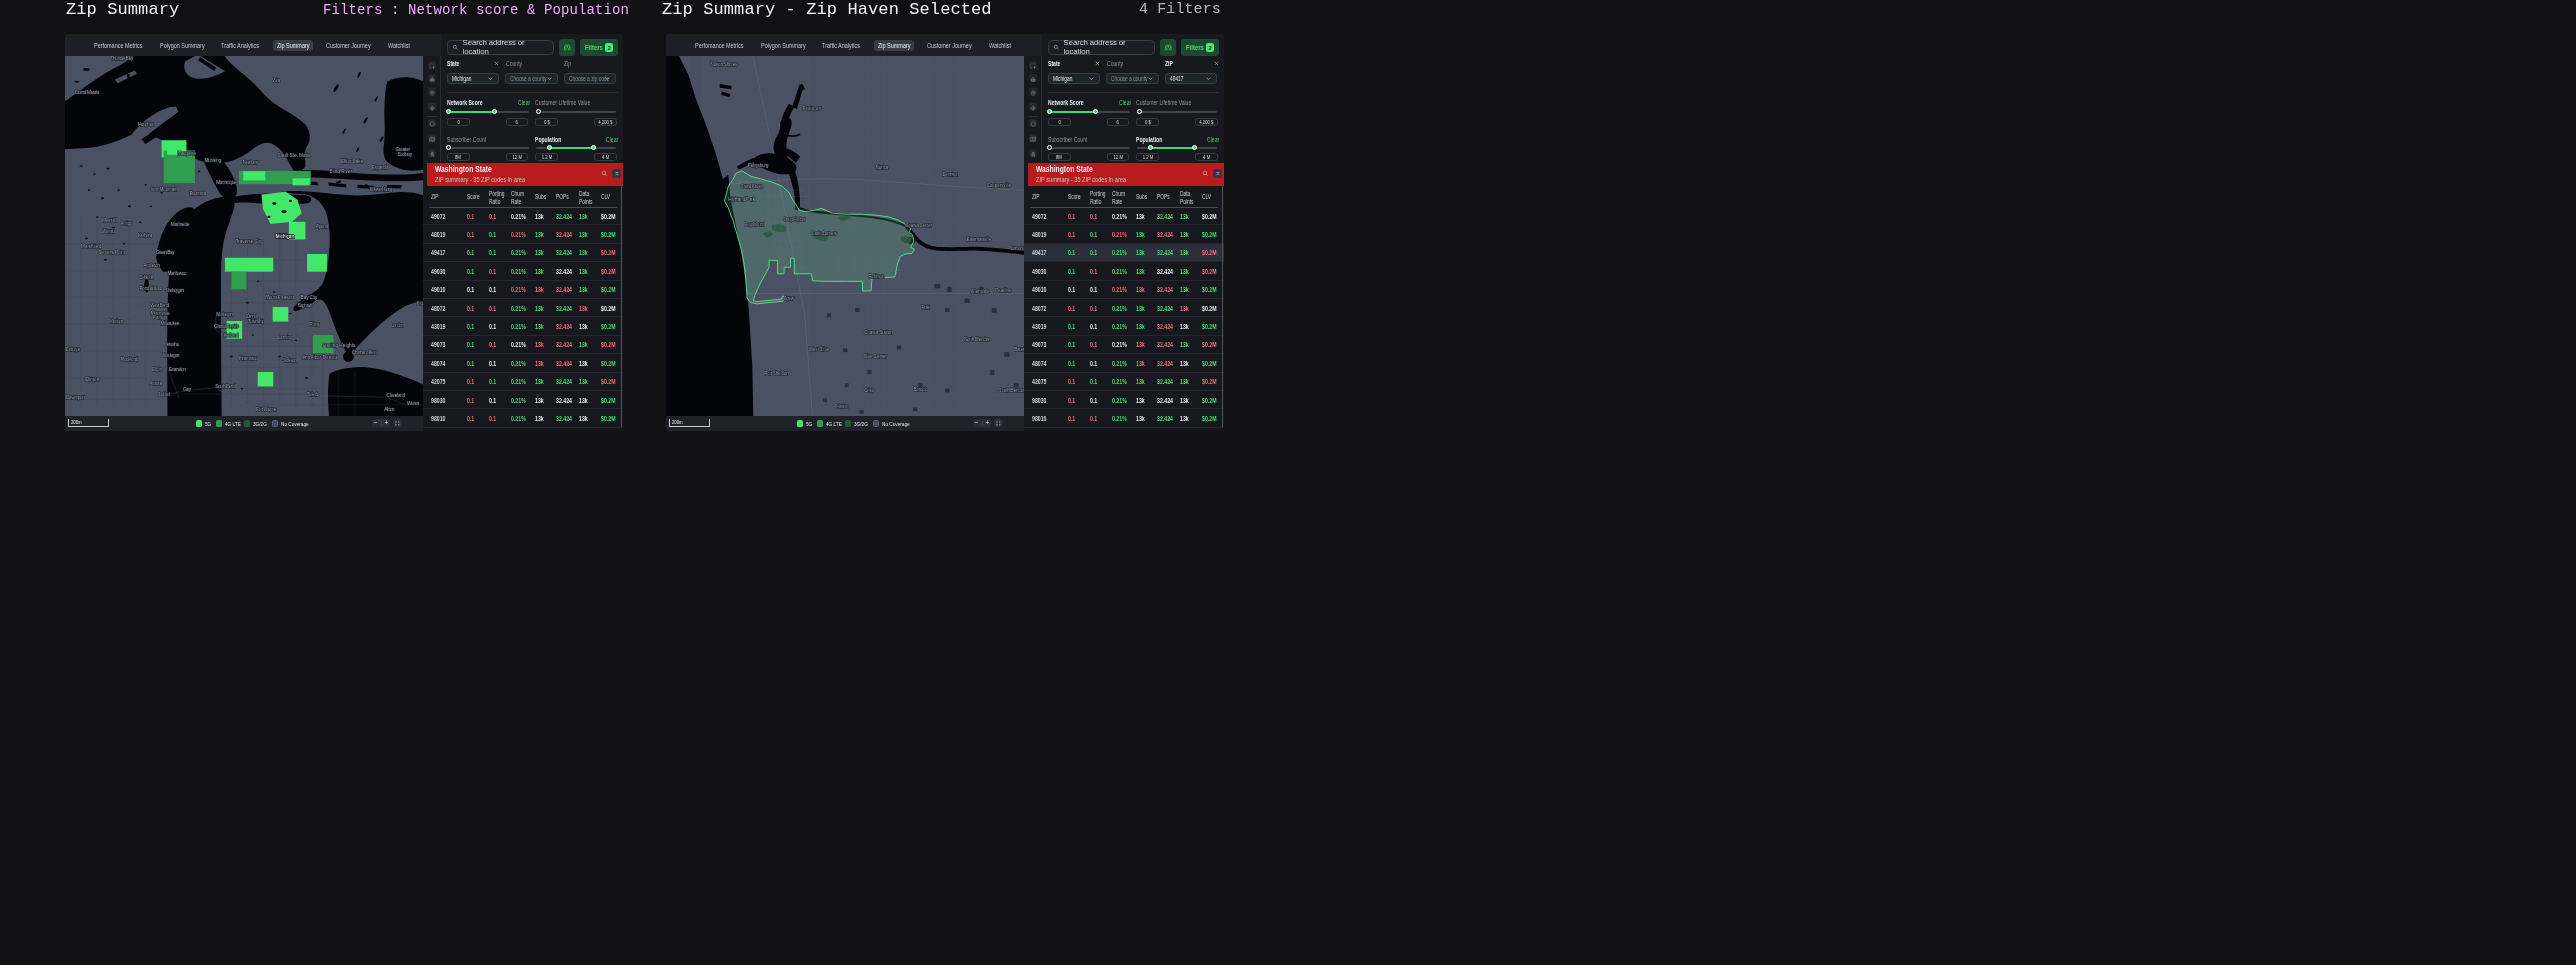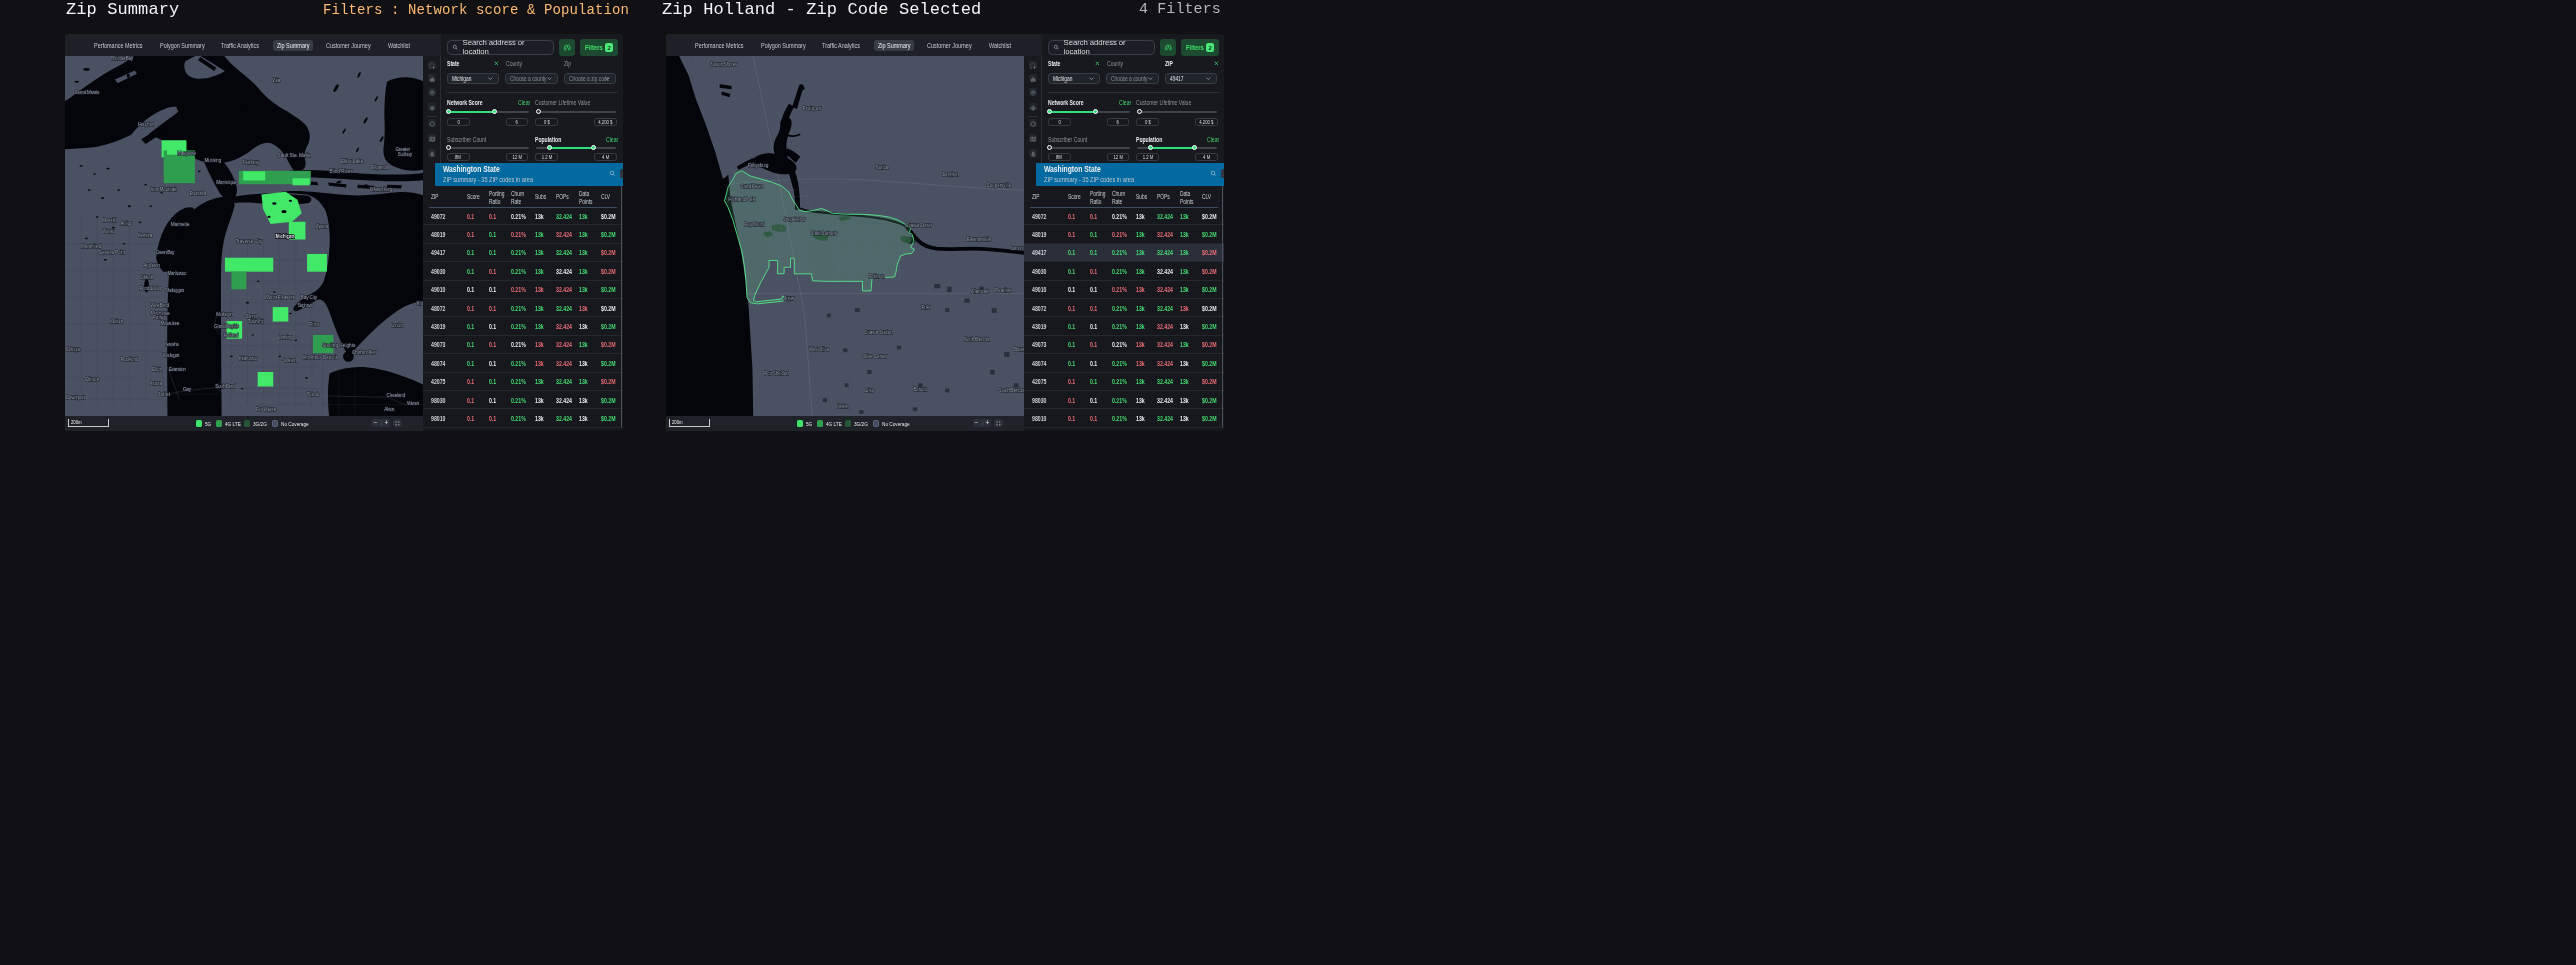--- a/index.html
+++ b/index.html
@@ -1,19 +1,19 @@
 <!DOCTYPE html>
 <html style="font-size:8.6px"><head><meta charset="utf-8"><style>
 *{margin:0;padding:0;box-sizing:border-box}
 html,body{width:1288px;height:483px;background:#111114;font-family:"Liberation Sans",sans-serif;overflow:hidden}
 .cx{display:inline-block;transform:scaleX(0.76);transform-origin:0 50%;white-space:nowrap}
 .cxc{display:inline-block;transform:scaleX(0.76);transform-origin:50% 50%;white-space:nowrap}
 .tt{position:absolute;font-family:"Liberation Mono",monospace;white-space:nowrap;letter-spacing:0.1px}
 #t1{left:66px;top:0px;font-size:17px;color:#f3f4f5}
-#t2{left:323px;top:1.6px;font-size:14px;color:#fdba74}
+#t2{left:323px;top:1.6px;font-size:14px;color:#f0abfc}
 #t3{left:662px;top:0px;font-size:17px;color:#f3f4f5}
 #t4{left:1139px;top:1.1px;font-size:15px;color:#b5b8bb}
 .panel{position:absolute;top:34px;width:558px;height:397px;background:#17191e;border-radius:2.7px;overflow:hidden}
 .tabs{position:absolute;left:0;top:0;width:376px;height:22px;background:#1d2026;z-index:5}
 .tab{position:absolute;top:50%;transform:translateY(-50%) scaleX(0.76);transform-origin:0 50%;font-size:7.2px;color:#c6cad0;white-space:nowrap}
 .pill{position:absolute;left:208px;top:5.5px;width:40px;height:11px;background:#383d45;border-radius:2.7px}
 .pill .tab{color:#f0f2f4;top:50%}
 .map{position:absolute;left:0;top:22px;width:358px;height:375px}
 .mlab text{font-size:9px;fill:#9aa3b1;paint-order:stroke;stroke:#161922;stroke-width:1.6px;font-family:"Liberation Sans",sans-serif;lengthAdjust:spacingAndGlyphs}
 .mmich{font-size:10.5px;fill:#e3e7ec;letter-spacing:3px;font-weight:bold;paint-order:stroke;stroke:#11131a;stroke-width:2.5px}
@@ -43,21 +43,21 @@
 .slab{position:absolute;font-size:6.7px;color:#8e949c;white-space:nowrap}
 .slab.w{color:#e9ebee;font-weight:bold}
 .clear{position:absolute;font-size:6.7px;color:#3fd56d}
 .track{position:absolute;height:1.6px;background:#3e434c;border-radius:1.1px}
 .trackon{position:absolute;height:1.6px;background:#2fe07c;border-radius:1.1px}
 .hg,.hw{position:absolute;width:5.1px;height:5.1px;border-radius:50%;border:0.9px solid #fff;z-index:2}
 .hg{background:#2fe07c}
 .hw{background:#2e333d}
 .mbox{position:absolute;height:8.3px;border:0.5px solid #373c44;border-radius:2.7px;font-size:5.6px;color:#dcdfe2;display:flex;align-items:center;justify-content:center}
 .wtable{position:absolute;left:358px;top:129px;width:200px;height:268px;background:#16181d}
-.thead{position:absolute;left:12px;top:0;width:100%;height:23px;background:#0369a1}
+.thead{position:absolute;left:4px;top:0;width:100%;height:23px;background:#b91c1c}
 .ttl{position:absolute;left:7.8px;top:1.1px;font-size:8.9px;font-weight:bold;color:#eef0f2}
 .tsub{position:absolute;left:7.8px;top:12px;font-size:7.4px;color:#c3c7cc}
 .tsearch{position:absolute;left:174px;top:7.2px;width:6.7px;height:6.7px;stroke:#dfe1e4;stroke-width:1.8}
 .tcol{position:absolute;left:185px;top:6.4px;width:9.3px;height:9px;background:#32363e;border-radius:2.1px;display:flex;align-items:center;justify-content:center}
 .tcol svg{width:5.9px;height:5.9px;stroke:#e8eaec;stroke-width:1.8}
 .thr{position:absolute;left:0;top:24.4px;height:20px;width:100%;font-size:6.4px;color:#ccd1d7;line-height:1.12}
 .thr span{position:absolute;top:50%;transform:translateY(-50%) scaleX(0.76);transform-origin:0 50%}
 .hline{position:absolute;left:5.9px;top:44px;width:188px;border-top:0.5px solid #3c4b63}
 .tbody{position:absolute;left:0;top:44px;width:100%}
 .trow{position:relative;height:18.4px;border-bottom:0.5px solid #24272e;font-size:6.7px;font-weight:bold}
@@ -75,21 +75,21 @@
 .leg span{font-size:6.2px;color:#e8eaed}
 .zbtns{position:absolute;left:307px;top:3.2px;width:18px;height:8px;background:#2a2e36;border-radius:2.1px;display:flex;align-items:center;justify-content:space-around;color:#e8eaed;font-size:6.4px}
 .zbd{width:0.5px;height:4.8px;background:#3a3f48}
 .zb{line-height:1}
 .fsb{position:absolute;left:328px;top:3.2px;width:9px;height:8px;background:#2a2e36;border-radius:2.1px;display:flex;align-items:center;justify-content:center}
 .fsb svg{width:4.8px;height:4.8px;stroke:#e8eaed;stroke-width:2.4}
 </style></head>
 <body>
 <div class="tt" id="t1">Zip Summary</div>
 <div class="tt" id="t2">Filters : Network score &amp; Population</div>
-<div class="tt" id="t3">Zip Holland - Zip Code Selected</div>
+<div class="tt" id="t3">Zip Summary - Zip Haven Selected</div>
 <div class="tt" id="t4">4 Filters</div>
 <div class="panel" style="left:65px">
 
 <div class="tabs">
  <span class="tab" style="left:29px">Perfomance Metrics</span>
  <span class="tab" style="left:95px">Polygon Summary</span>
  <span class="tab" style="left:156px">Traffic Analytics</span>
  <span class="pill">
         <span class="tab" style="left:4.3px">Zip Summary</span>
       </span>

